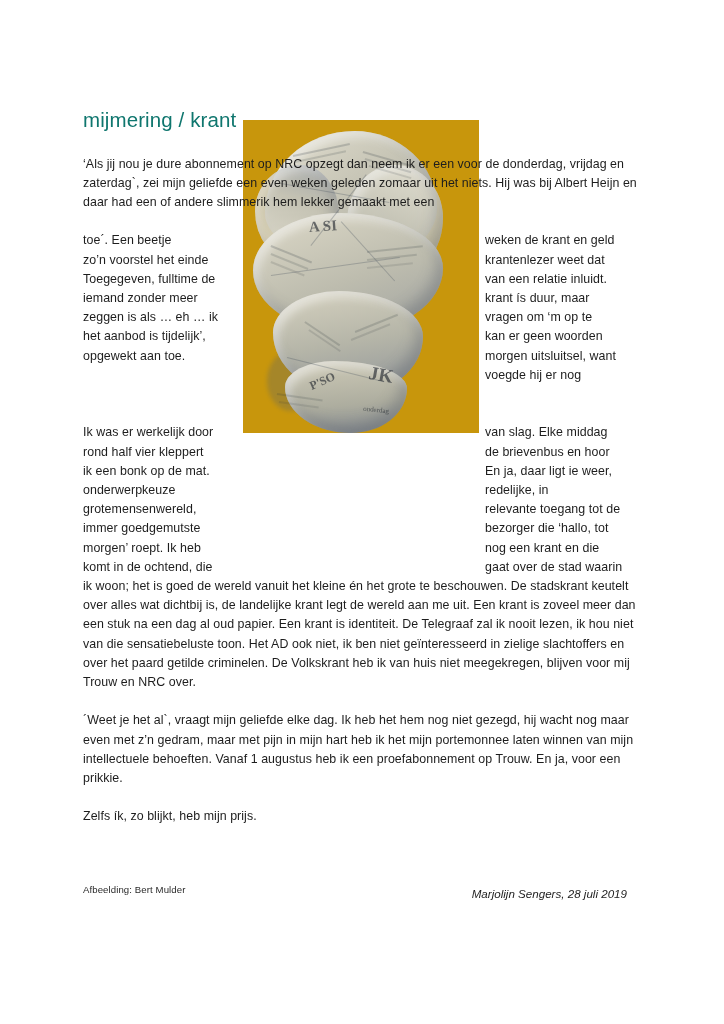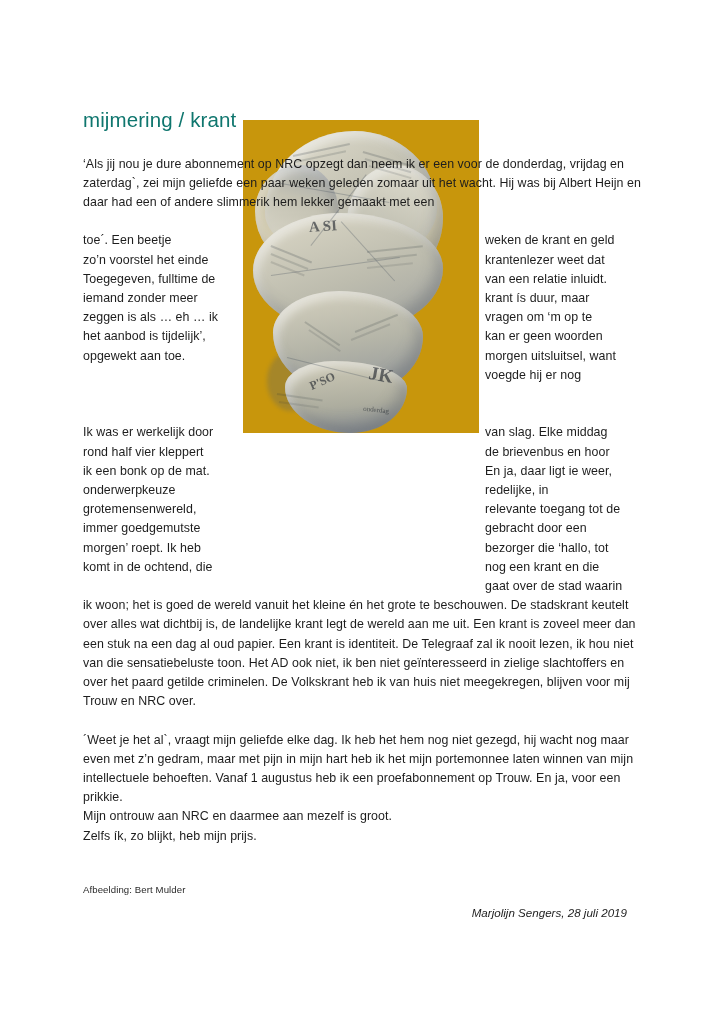--- a/index.html
+++ b/index.html
@@ -193,21 +193,21 @@
       <span class="bigglyph" style="left:118px; top:240px; font-size:19px; transform:rotate(10deg);">JK</span>
       <span class="bigglyph" style="left:58px; top:250px; font-size:12px; transform:rotate(-24deg);">P'SO</span>
       <span class="bigglyph" style="left:112px; top:282px; font-size:7px; font-weight:400; transform:rotate(6deg);">onderdag</span>
     </div>
   </div>
 
   <div class="content">
 
     <h1 class="doc-title">mijmering / krant</h1>
 
-    <p class="body-text para">‘Als jij nou je dure abonnement op NRC opzegt dan neem ik er een voor de donderdag, vrijdag en zaterdag`, zei mijn geliefde een paar weken geleden zomaar uit het wacht. Hij was bij Albert Heijn en daar had een of andere slimmerik hem lekker gemaakt met een</p>
+    <p class="body-text para">‘Als jij nou je dure abonnement op NRC opzegt dan neem ik er een voor de donderdag, vrijdag en zaterdag`, zei mijn geliefde een even weken geleden zomaar uit het niets. Hij was bij Albert Heijn en daar had een of andere slimmerik hem lekker gemaakt met een</p>
 
     <div class="flowblock">
       <div class="col-left body-text">
         <span class="nowrapline">toe´. Een beetje</span>
         <span class="nowrapline">zo’n voorstel het einde</span>
         <span class="nowrapline">Toegegeven, fulltime de</span>
         <span class="nowrapline">iemand zonder meer</span>
         <span class="nowrapline">zeggen is als … eh … ik</span>
         <span class="nowrapline">het aanbod is tijdelijk’,</span>
         <span class="nowrapline">opgewekt aan toe.</span>
@@ -238,33 +238,32 @@
         <span class="nowrapline">immer goedgemutste</span>
         <span class="nowrapline">morgen’ roept. Ik heb</span>
         <span class="nowrapline">komt in de ochtend, die</span>
       </div>
       <div class="col-right body-text">
         <span class="nowrapline">van slag. Elke middag</span>
         <span class="nowrapline">de brievenbus en hoor</span>
         <span class="nowrapline">En ja, daar ligt ie weer,</span>
         <span class="nowrapline">redelijke, in</span>
         <span class="nowrapline">relevante toegang tot de</span>
-        <span class="nowrapline">gebracht door een</span>
         <span class="nowrapline">bezorger die ‘hallo, tot</span>
         <span class="nowrapline">nog een krant en die</span>
         <span class="nowrapline">gaat over de stad waarin</span>
       </div>
       <div class="spacer-row"></div>
     </div>
 
     <p class="body-text para">ik woon; het is goed de wereld vanuit het kleine én het grote te beschouwen. De stadskrant keutelt over alles wat dichtbij is, de landelijke krant legt de wereld aan me uit. Een krant is zoveel meer dan een stuk na een dag al oud papier. Een krant is identiteit. De Telegraaf zal ik nooit lezen, ik hou niet van die sensatiebeluste toon. Het AD ook niet, ik ben niet geïnteresseerd in zielige slachtoffers en over het paard getilde criminelen. De Volkskrant heb ik van huis niet meegekregen, blijven voor mij Trouw en NRC over.</p>
 
     <p class="body-text para-last">
       <span>´Weet je het al`, vraagt mijn geliefde elke dag. Ik heb het hem nog niet gezegd, hij wacht nog maar even met z’n gedram, maar met pijn in mijn hart heb ik het mijn portemonnee laten winnen van mijn intellectuele behoeften. Vanaf 1 augustus heb ik een proefabonnement op Trouw. En ja, voor een prikkie.</span><br>
-      <span>Mijn ontrouw aan NRC en daarmee aan mezelf is groot.</span><br>
+      <br>
       <span>Zelfs ík, zo blijkt, heb mijn prijs.</span>
     </p>
 
     <p class="signature">Marjolijn Sengers, 28 juli 2019</p>
 
   </div>
 
   <div class="caption">Afbeelding: Bert Mulder</div>
 
 </div>

